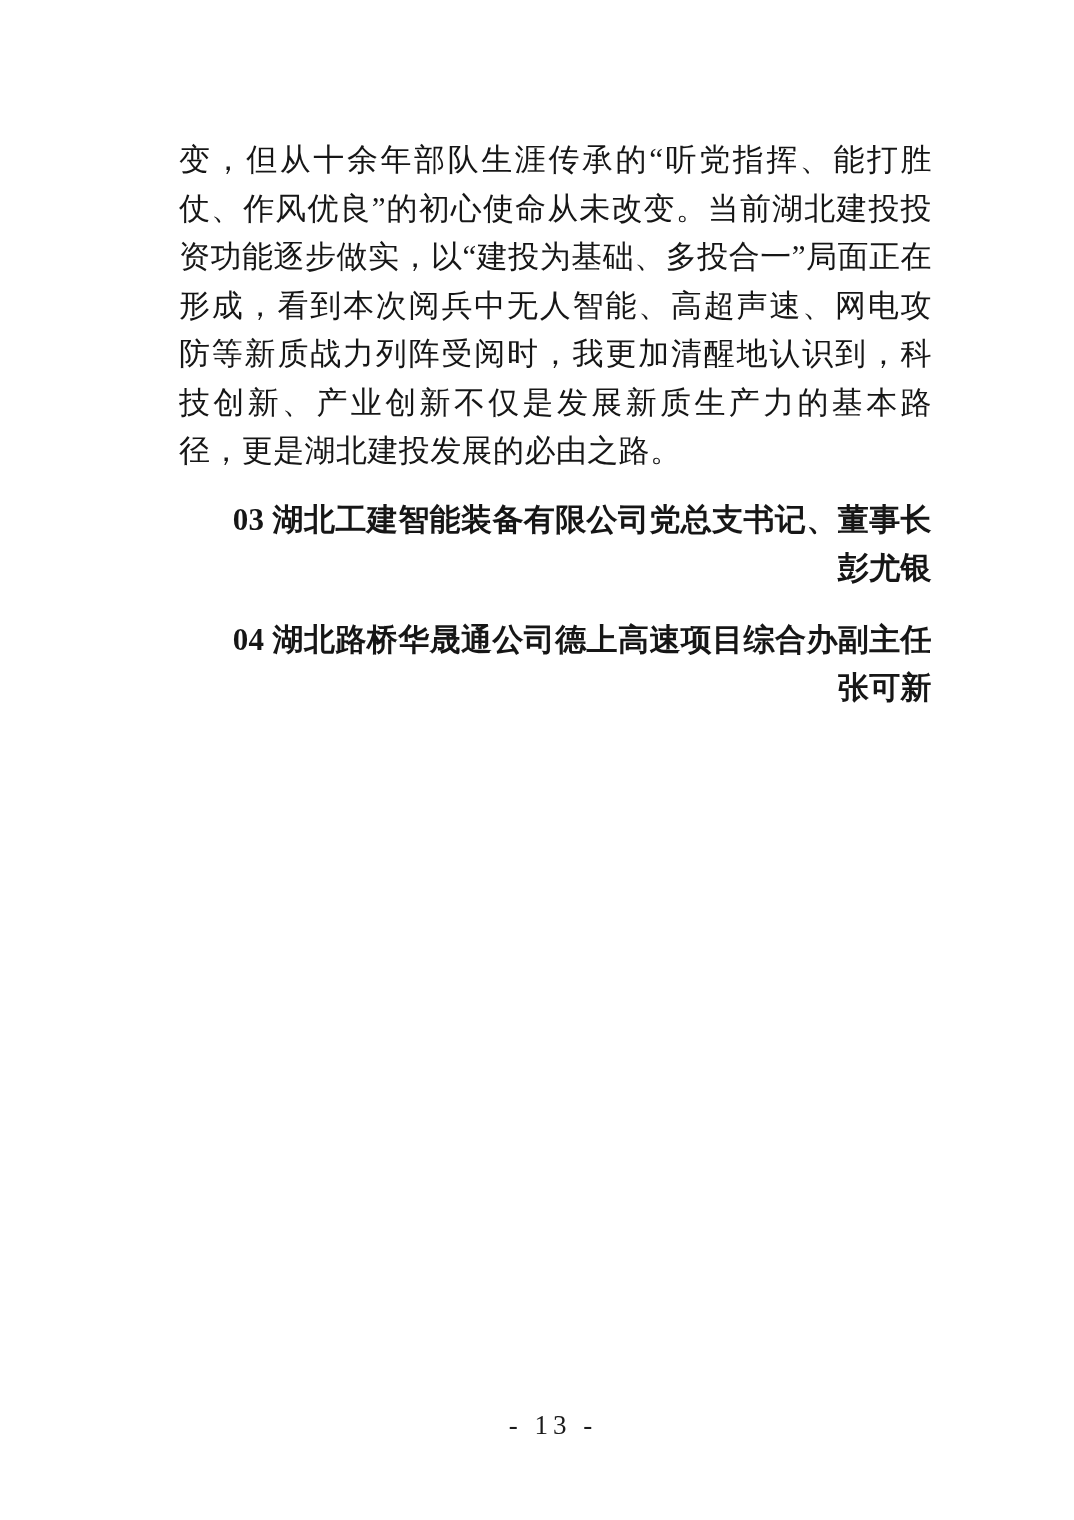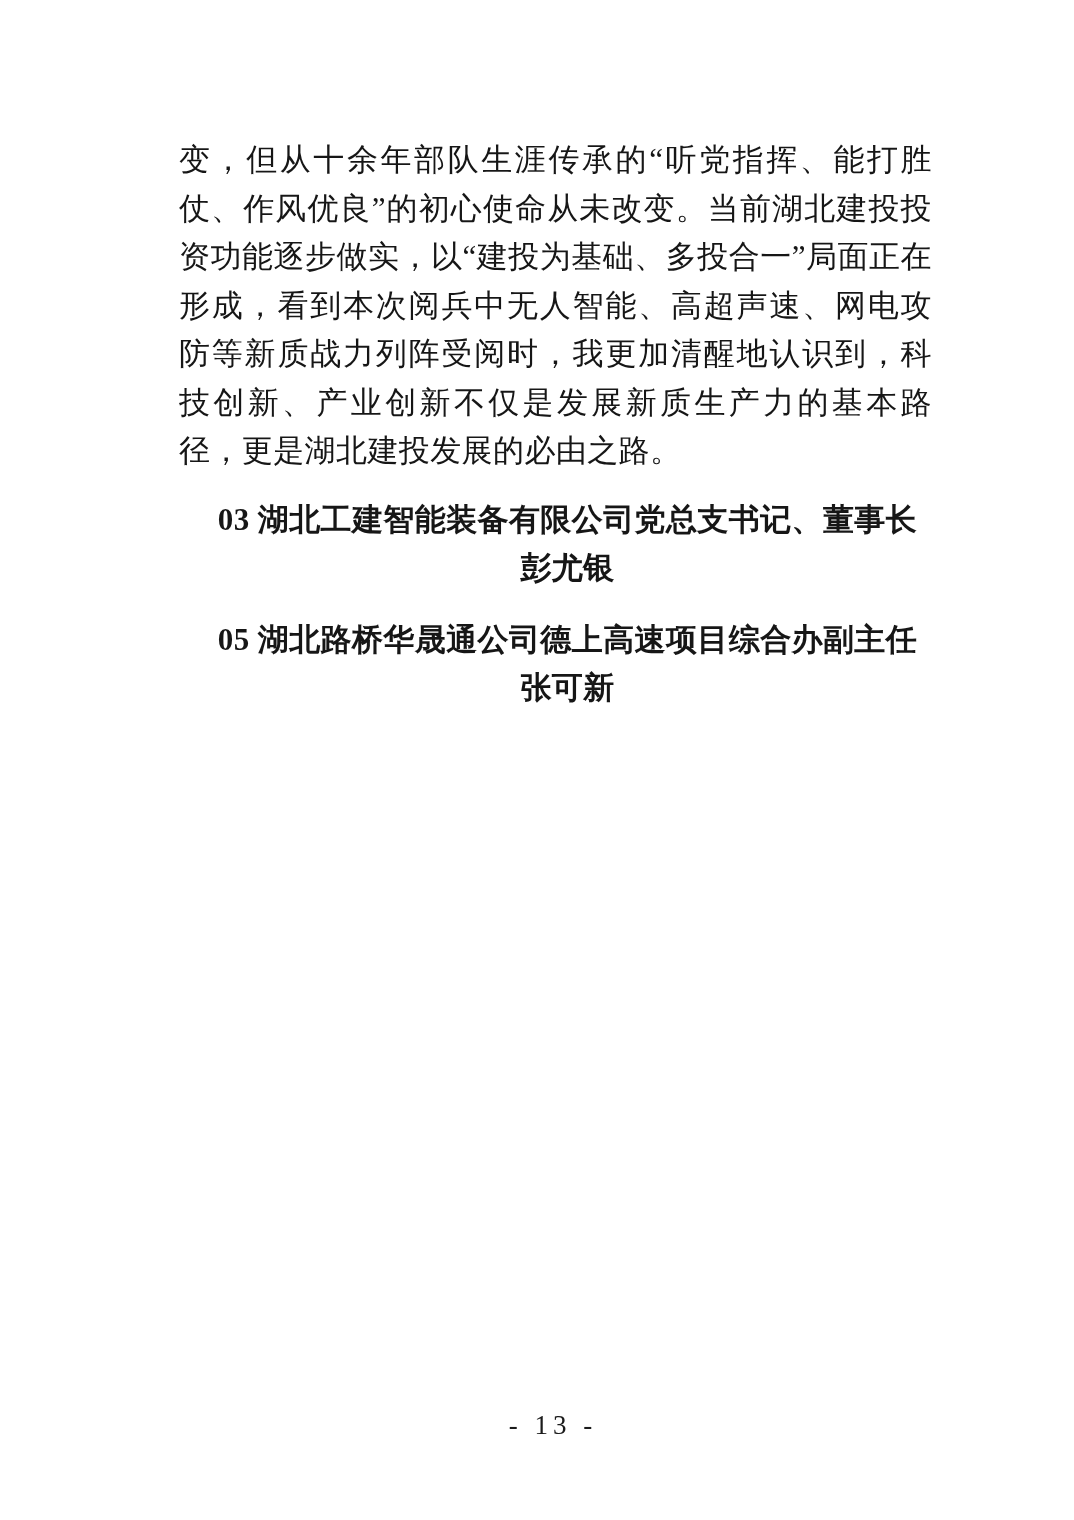--- a/index.html
+++ b/index.html
@@ -36,21 +36,21 @@
     margin: 0;
     text-indent: 62px;
   }
   .paragraph.no-indent {
     text-indent: 0;
   }
   .heading {
     margin: 20px 0 23px 0;
     padding-left: 24px;
     font-weight: bold;
-    text-align: center;
+    text-align: right;
     text-indent: 0;
   }
   .footer {
     position: absolute;
     left: 0;
     top: 1408px;
     width: 1074px;
     text-align: center;
     color: #1b1b1b;
     font-size: 27px;
@@ -64,19 +64,19 @@
 <div class="page">
 
   <div class="content">
 
     <p class="paragraph no-indent">变，但从十余年部队生涯传承的“听党指挥、能打胜仗、作风优良”的初心使命从未改变。当前湖北建投投资功能逐步做实，以“建投为基础、多投合一”局面正在形成，看到本次阅兵中无人智能、高超声速、网电攻防等新质战力列阵受阅时，我更加清醒地认识到，科技创新、产业创新不仅是发展新质生产力的基本路径，更是湖北建投发展的必由之路。</p>
 
 
     <p class="heading">03 湖北工建智能装备有限公司党总支书记、董事长 彭尤银</p>
 
 
-    <p class="heading">05 湖北路桥华晟通公司德上高速项目综合办副主任 张可新</p>
+    <p class="heading">04 湖北路桥华晟通公司德上高速项目综合办副主任 张可新</p>
 
   </div>
 
   <div class="footer">- 13 -</div>
 
 </div>
 
 </body></html>

